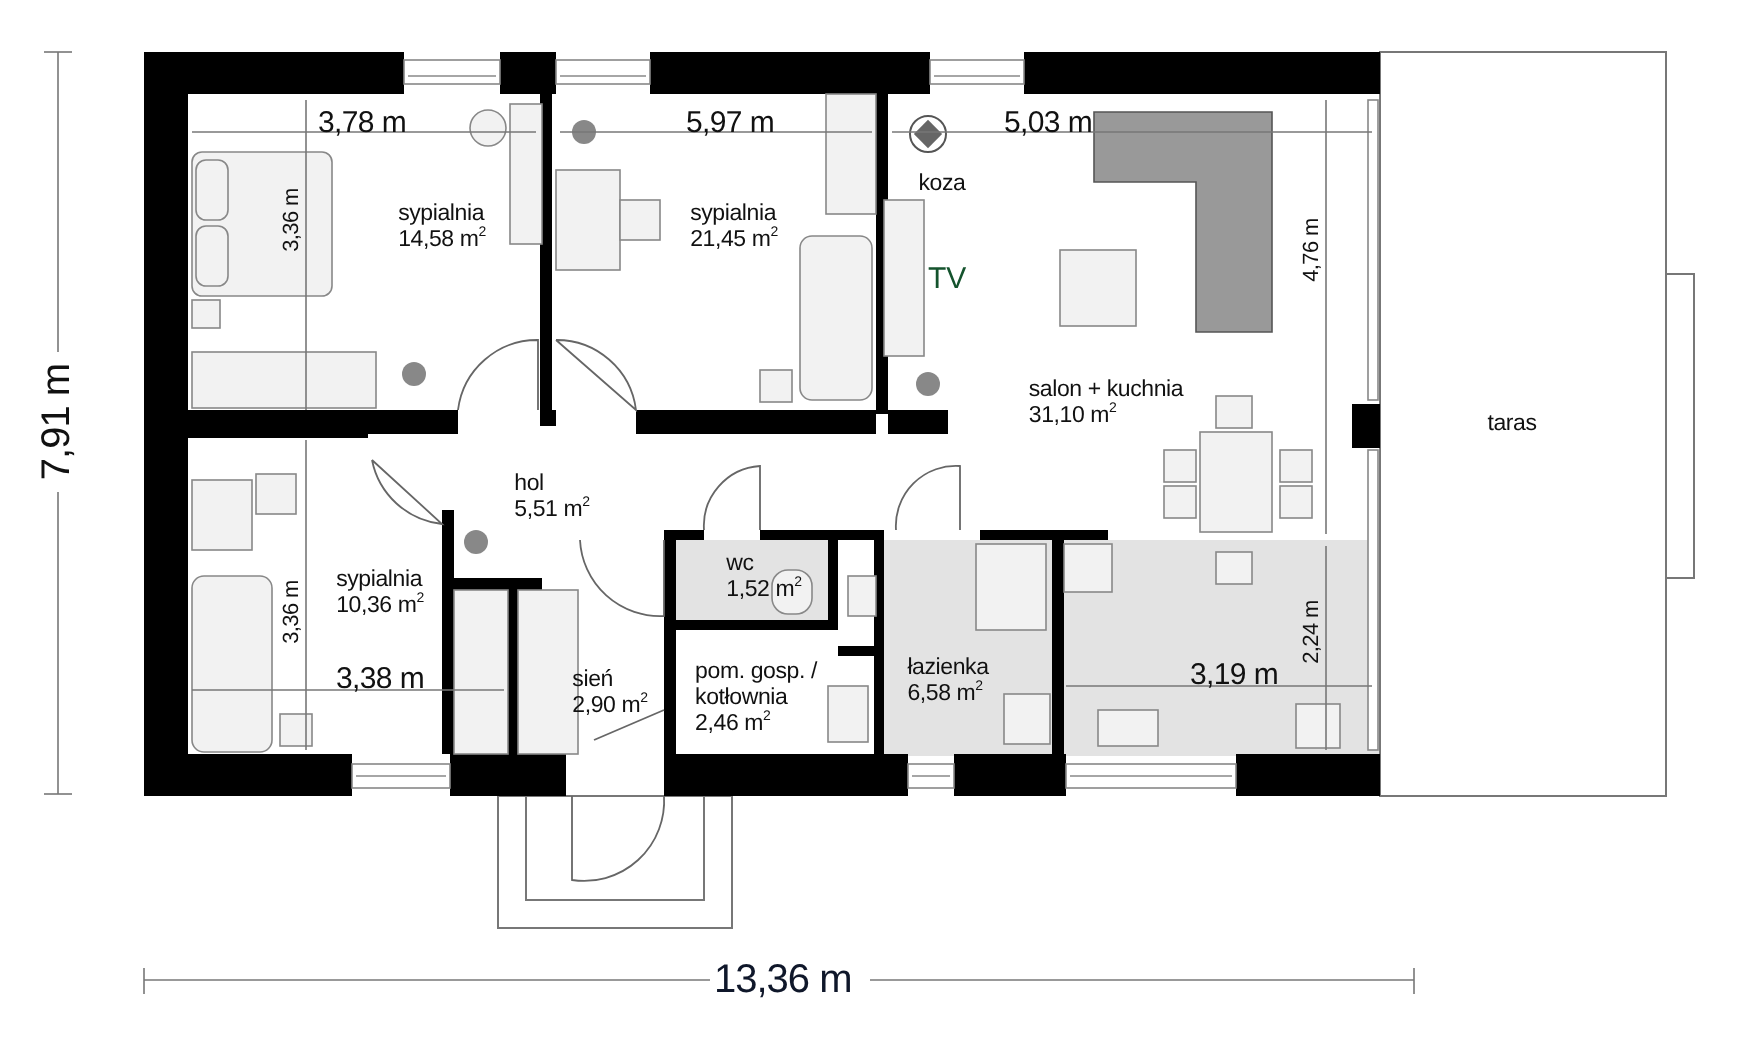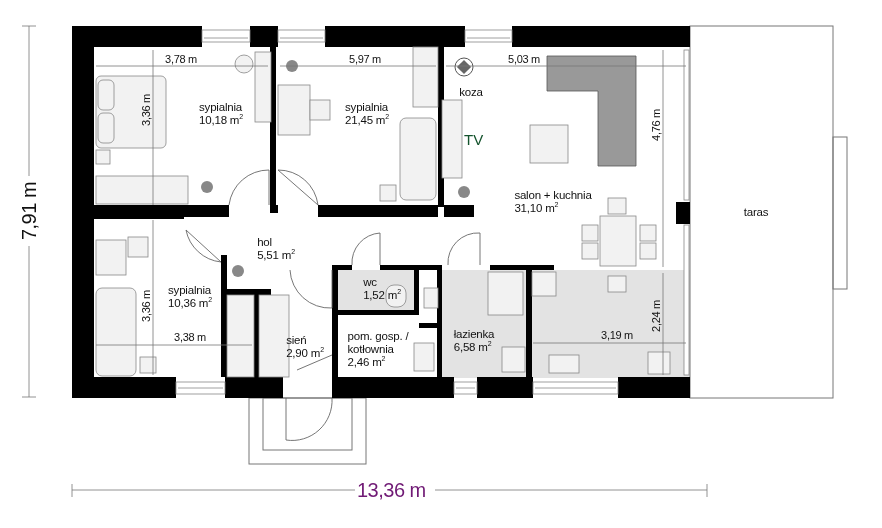--- a/index.html
+++ b/index.html
@@ -2,24 +2,24 @@
 <html><head>
 <meta charset="utf-8">
 <style>
   html, body { margin:0; padding:0; background:#fff; }
   body { width:882px; height:528px; position:relative; overflow:hidden;
          font-family:"Liberation Sans", sans-serif; color:#111; }
   #plan { position:absolute; left:0; top:0; }
   .lbl { position:absolute; font-size:11.5px; line-height:13px;
          color:#111; white-space:nowrap; transform:translate(-50%,0); letter-spacing:-0.2px; }
   .lbl sup { font-size:7px; vertical-align:5px; line-height:0; }
-  .dim { position:absolute; font-size:11px; color:#111; white-space:nowrap; transform:translate(-50%,0); letter-spacing:-0.3px;}
+  .dim { position:absolute; font-size:15px; color:#111; white-space:nowrap; transform:translate(-50%,0); letter-spacing:-0.3px;}
   .dimv { position:absolute; font-size:11px; color:#111; white-space:nowrap;
           transform:translate(-50%,-50%) rotate(-90deg); letter-spacing:-0.3px;}
-  .big { position:absolute; font-size:20px; color:#701a75; white-space:nowrap; letter-spacing:-0.5px; }
+  .big { position:absolute; font-size:20px; color:#0f172a; white-space:nowrap; letter-spacing:-0.5px; }
   .bigv { position:absolute; font-size:20px; color:#111; white-space:nowrap;
           transform:translate(-50%,-50%) rotate(-90deg); letter-spacing:-0.5px; }
   .tv { position:absolute; font-size:15px; color:#14532d; }
 </style>
 </head>
 <body>
 
 <svg id="plan" width="882" height="528" viewBox="0 0 882 528" xmlns="http://www.w3.org/2000/svg">
 
   <g fill="#e3e3e3">
@@ -173,21 +173,21 @@
     <line x1="707" y1="484" x2="707" y2="497"></line>
     <line x1="29" y1="26" x2="29" y2="176"></line>
     <line x1="29" y1="246" x2="29" y2="397"></line>
     <line x1="22" y1="26" x2="36" y2="26"></line>
     <line x1="22" y1="397" x2="36" y2="397"></line>
   </g>
 </svg>
 
 <div class="lbl" style="left:221px;top:101px">
   <div>sypialnia</div>
-  <div><span>10,18 m</span><sup>2</sup></div>
+  <div><span>14,58 m</span><sup>2</sup></div>
 </div>
 <div class="lbl" style="left:367px;top:101px">
   <div>sypialnia</div>
   <div><span>21,45 m</span><sup>2</sup></div>
 </div>
 <div class="lbl" style="left:553px;top:189px">
   <div>salon + kuchnia</div>
   <div><span>31,10 m</span><sup>2</sup></div>
 </div>
 <div class="lbl" style="left:190px;top:284px">

